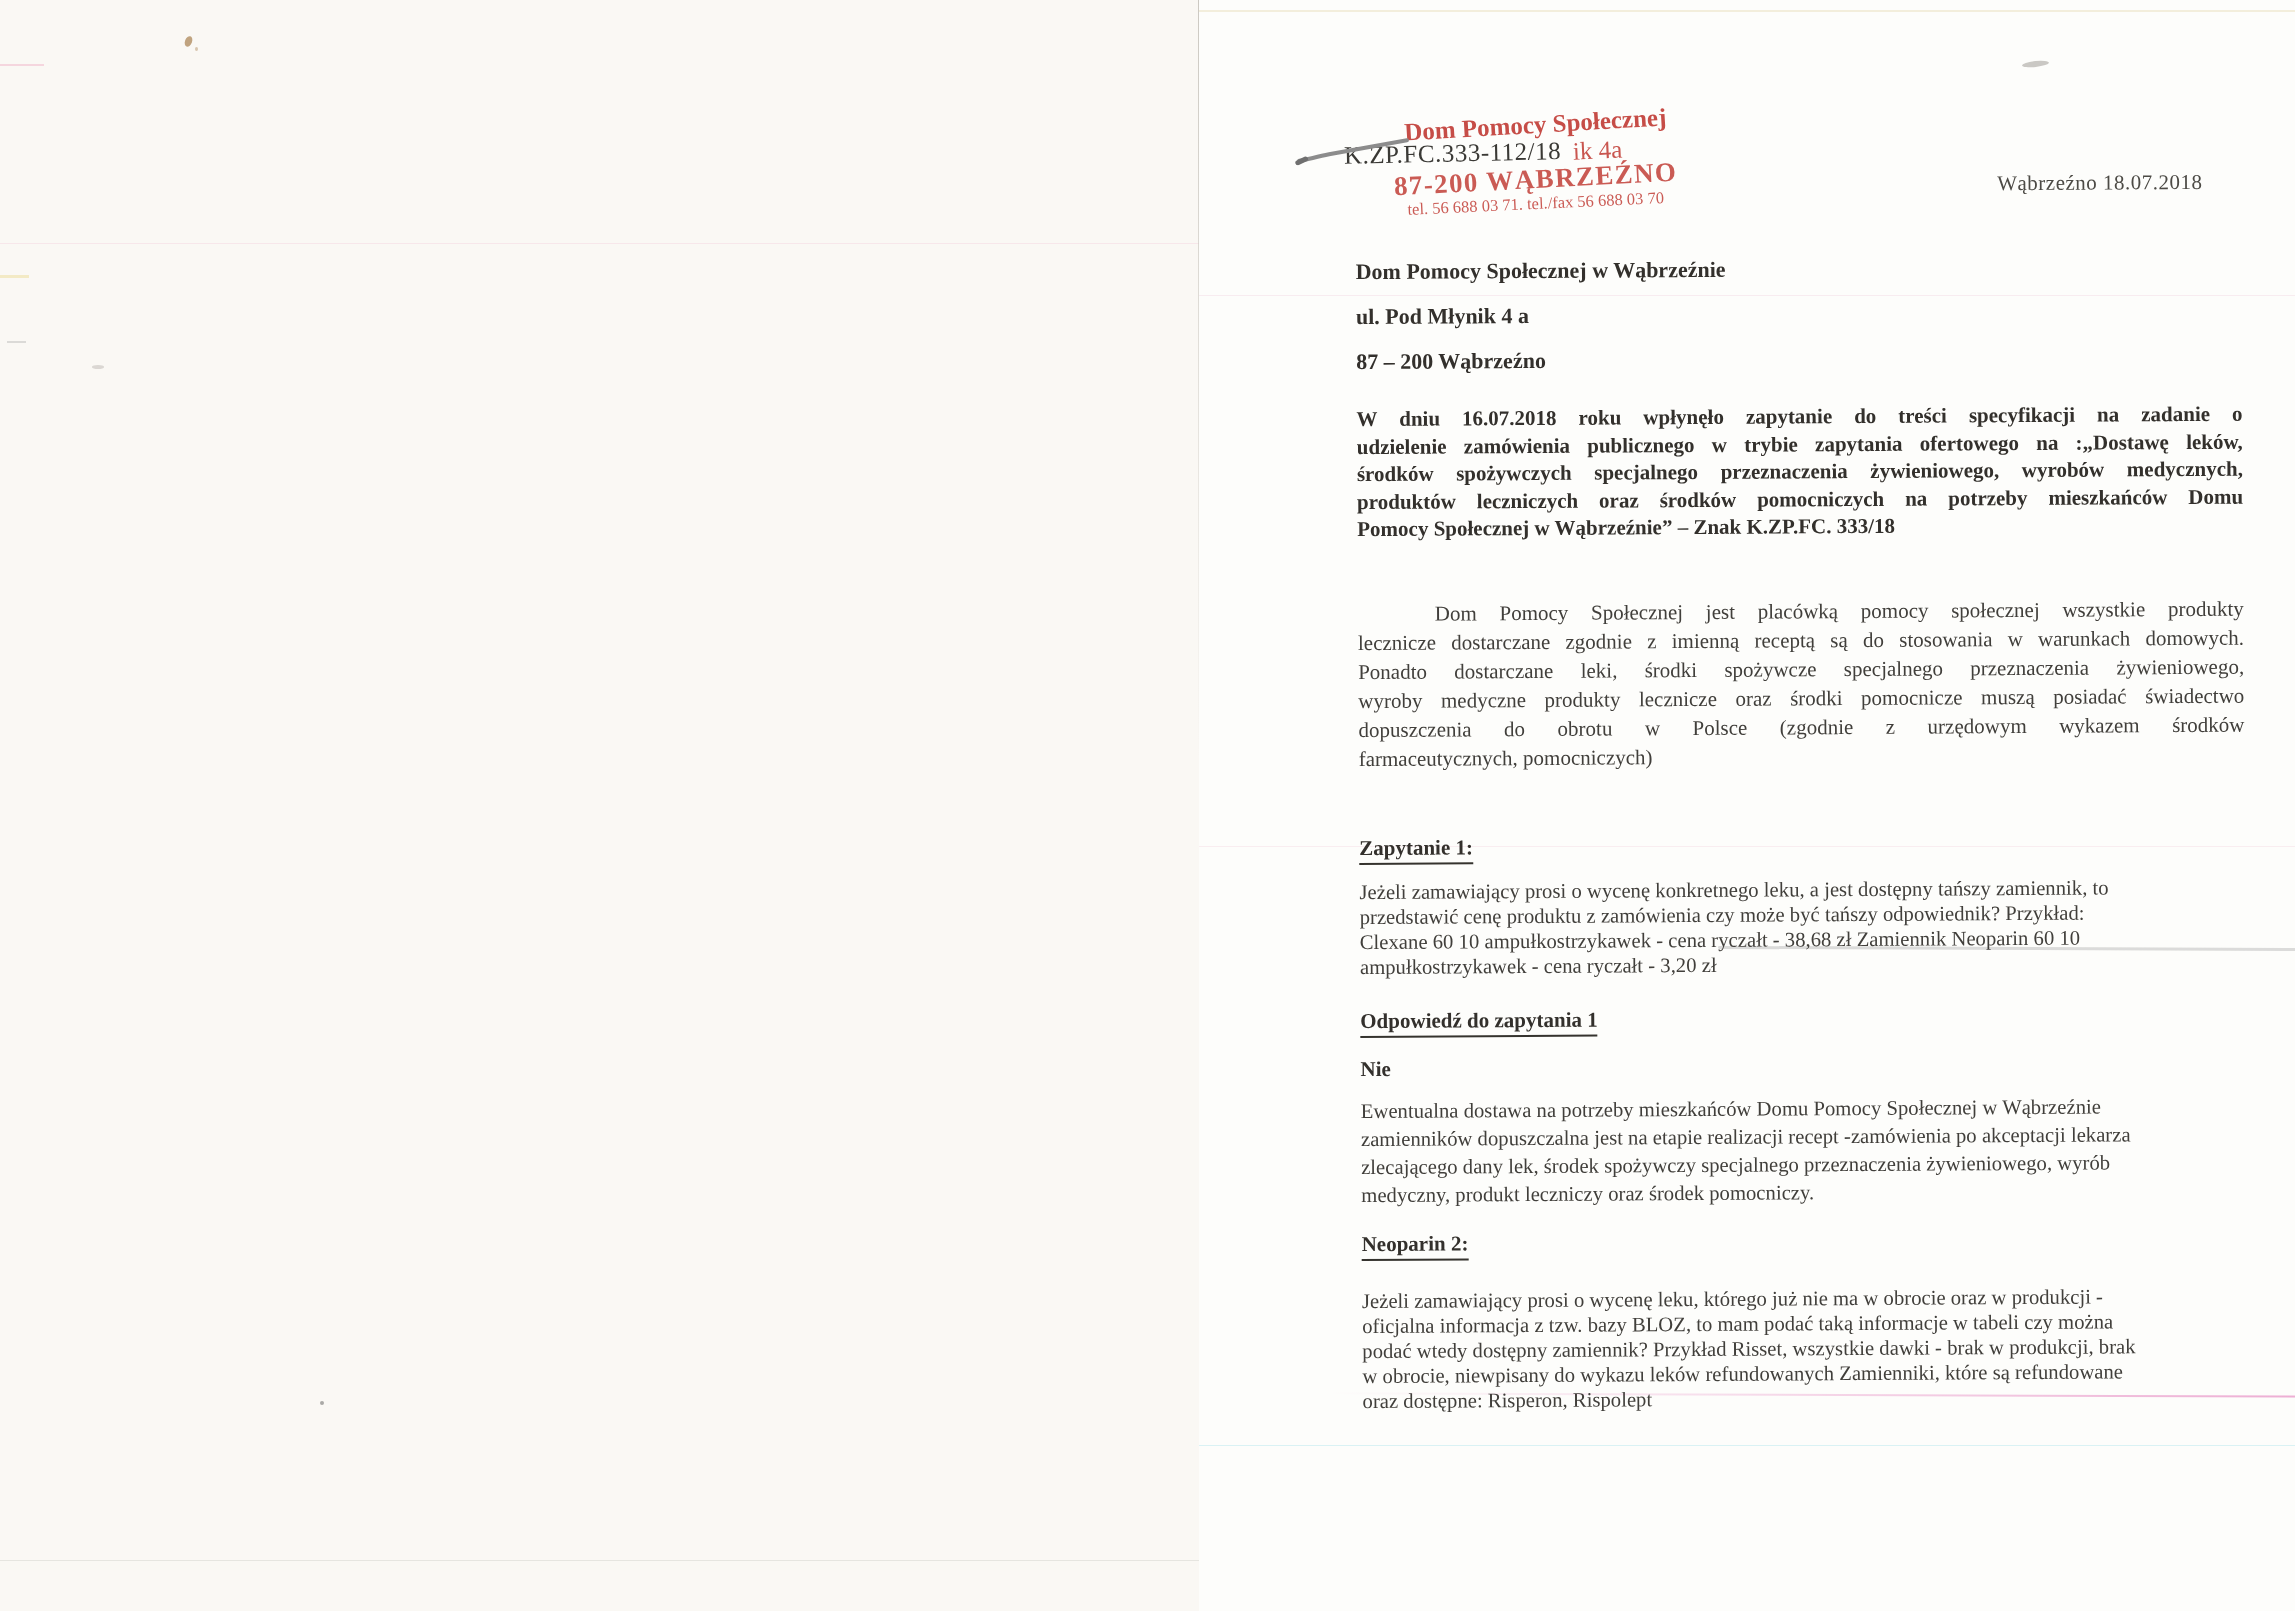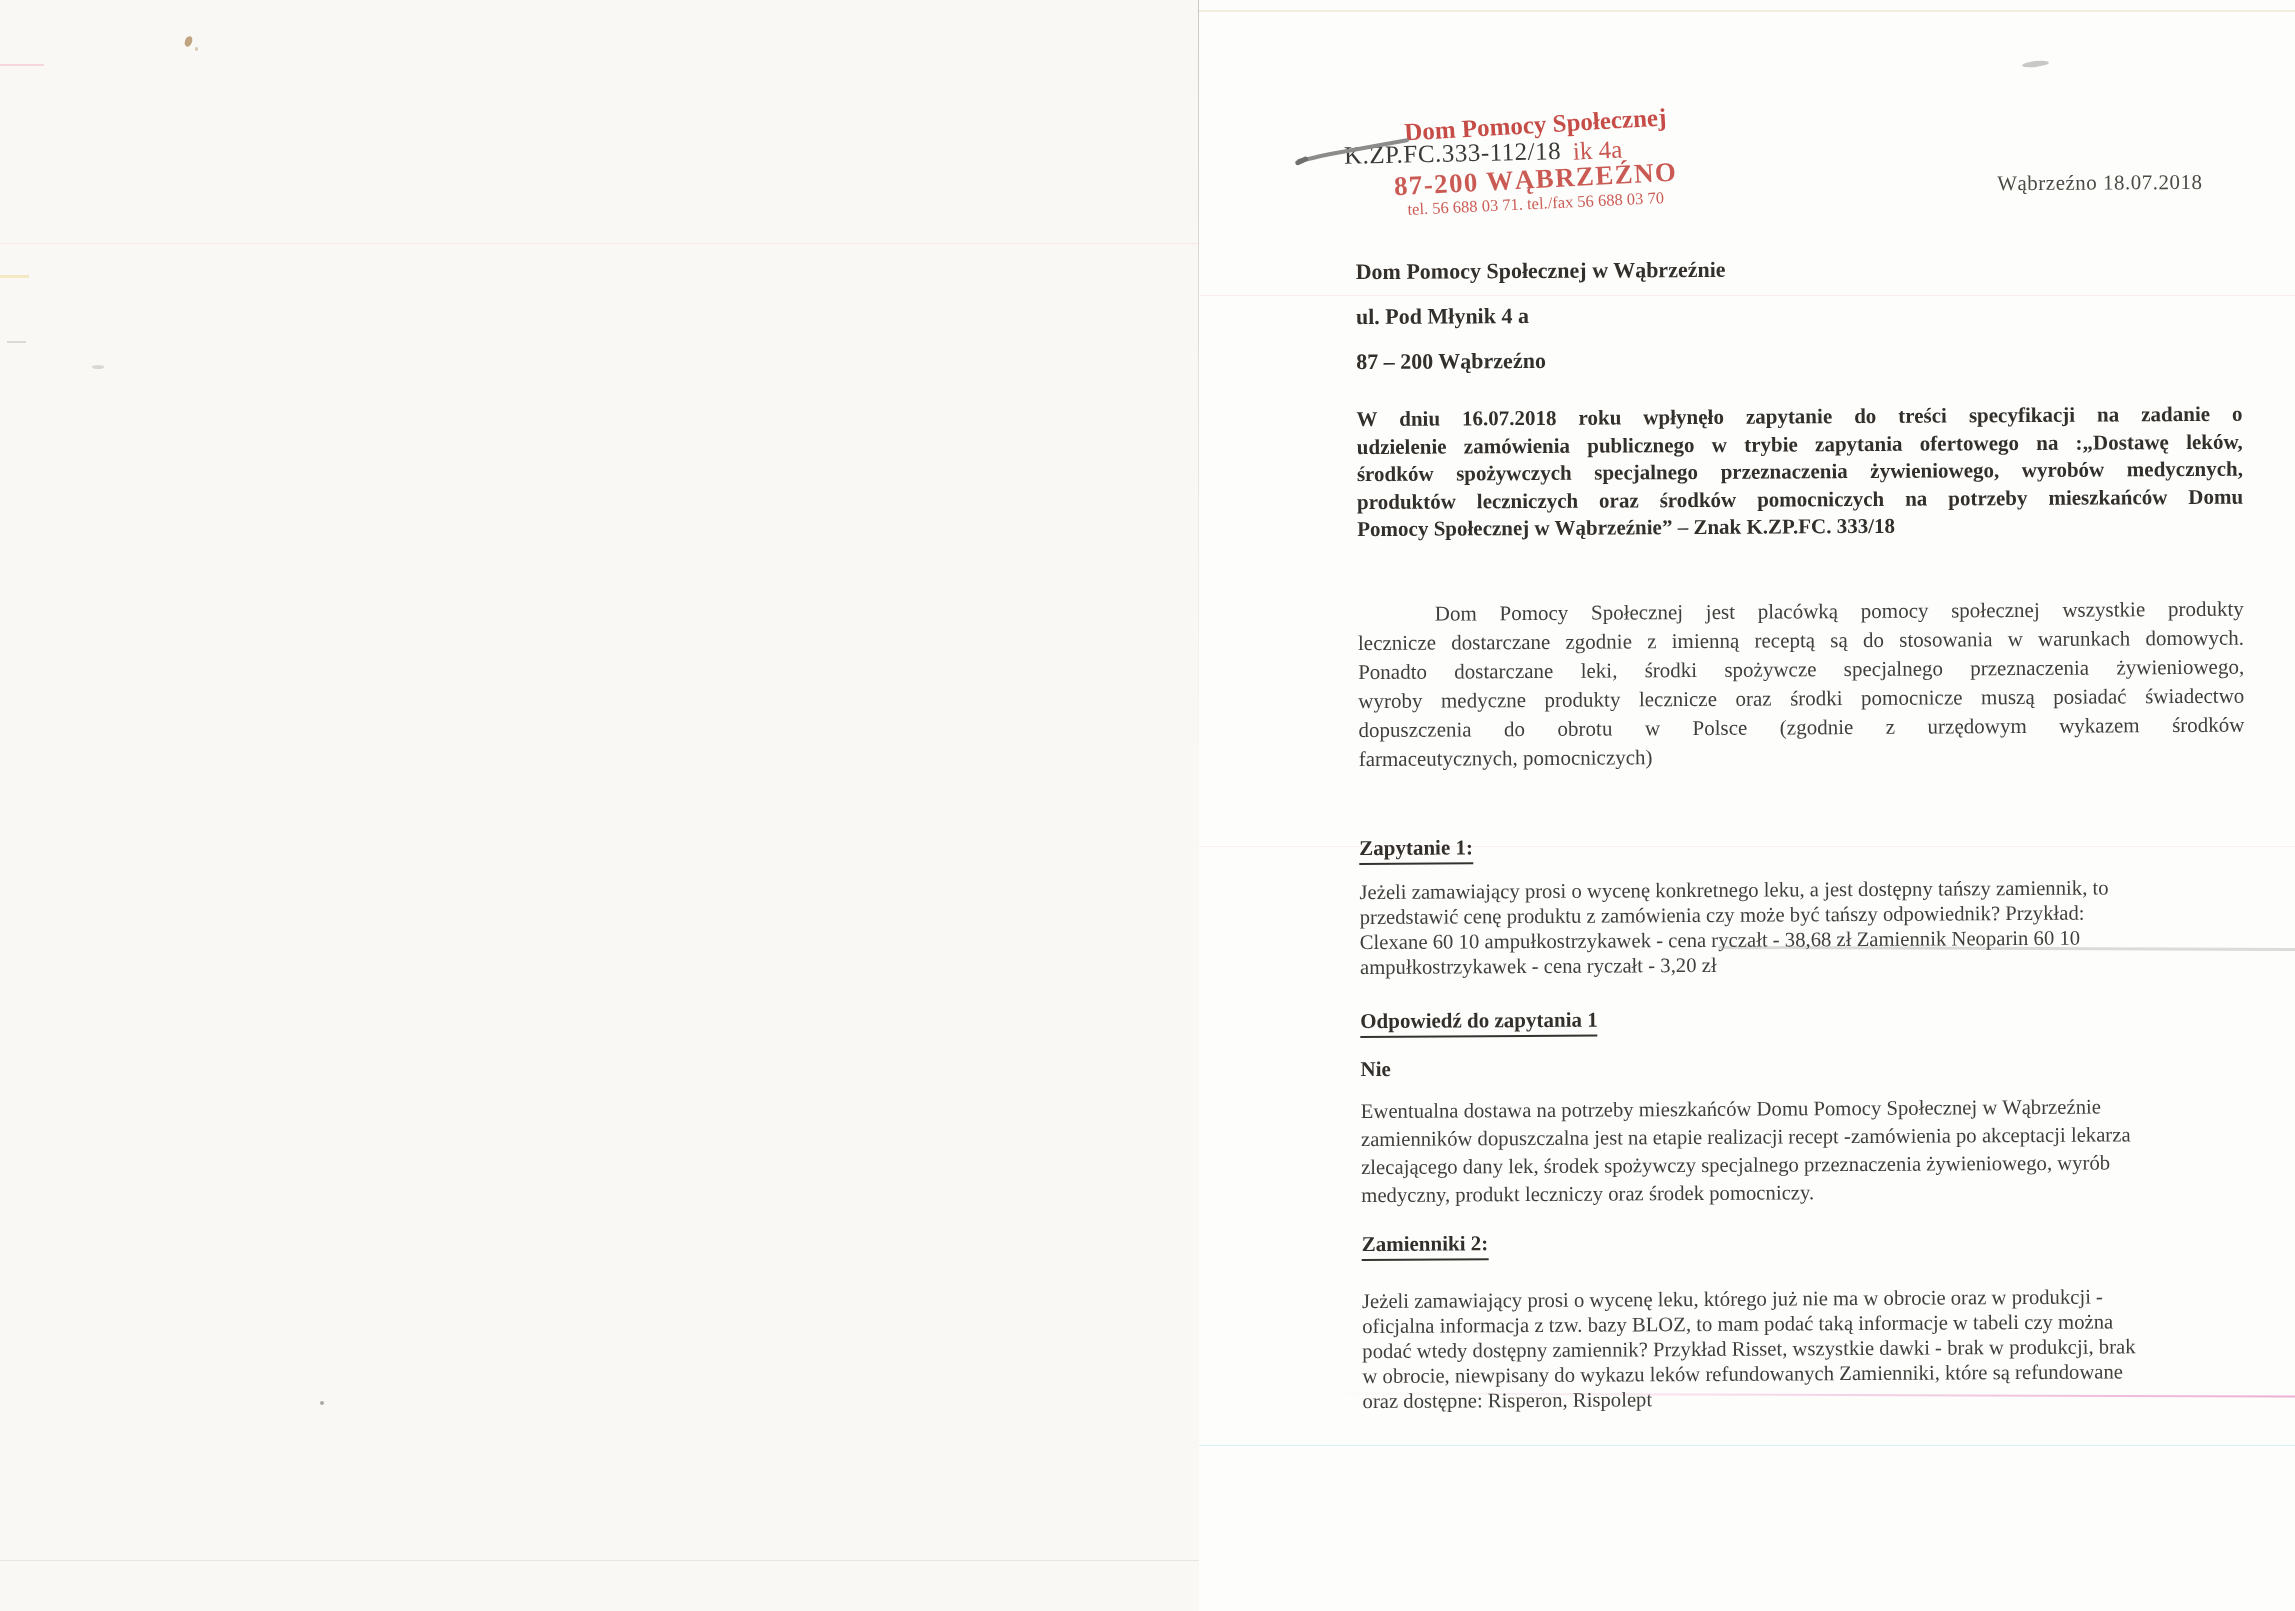--- a/index.html
+++ b/index.html
@@ -134,21 +134,21 @@
       </div>
       <div class="abs b h-nie">Nie</div>
       <div class="abs typed para p-a1 ragged">
           <div class="tline">Ewentualna dostawa na potrzeby mieszkańców Domu Pomocy Społecznej w Wąbrzeźnie</div>
           <div class="tline">zamienników dopuszczalna jest na etapie realizacji recept -zamówienia po akceptacji lekarza</div>
           <div class="tline">zlecającego dany lek, środek spożywczy specjalnego przeznaczenia żywieniowego, wyrób</div>
           <div class="tline">medyczny, produkt leczniczy oraz środek pomocniczy.</div>
         </div>
 
       <div class="abs h-q2">
-        <span class="b underlined">Zamienniki 2:</span>
+        <span class="b underlined">Neoparin 2:</span>
       </div>
       <div class="abs typed para p-q2 ragged">
           <div class="tline">Jeżeli zamawiający prosi o wycenę leku, którego już nie ma w obrocie oraz w produkcji -</div>
           <div class="tline">oficjalna informacja z tzw. bazy BLOZ, to mam podać taką informacje w tabeli czy można</div>
           <div class="tline">podać wtedy dostępny zamiennik? Przykład Risset, wszystkie dawki - brak w produkcji, brak</div>
           <div class="tline">w obrocie, niewpisany do wykazu leków refundowanych Zamienniki, które są refundowane</div>
           <div class="tline">oraz dostępne: Risperon, Rispolept</div>
         </div>
 
     </div>

